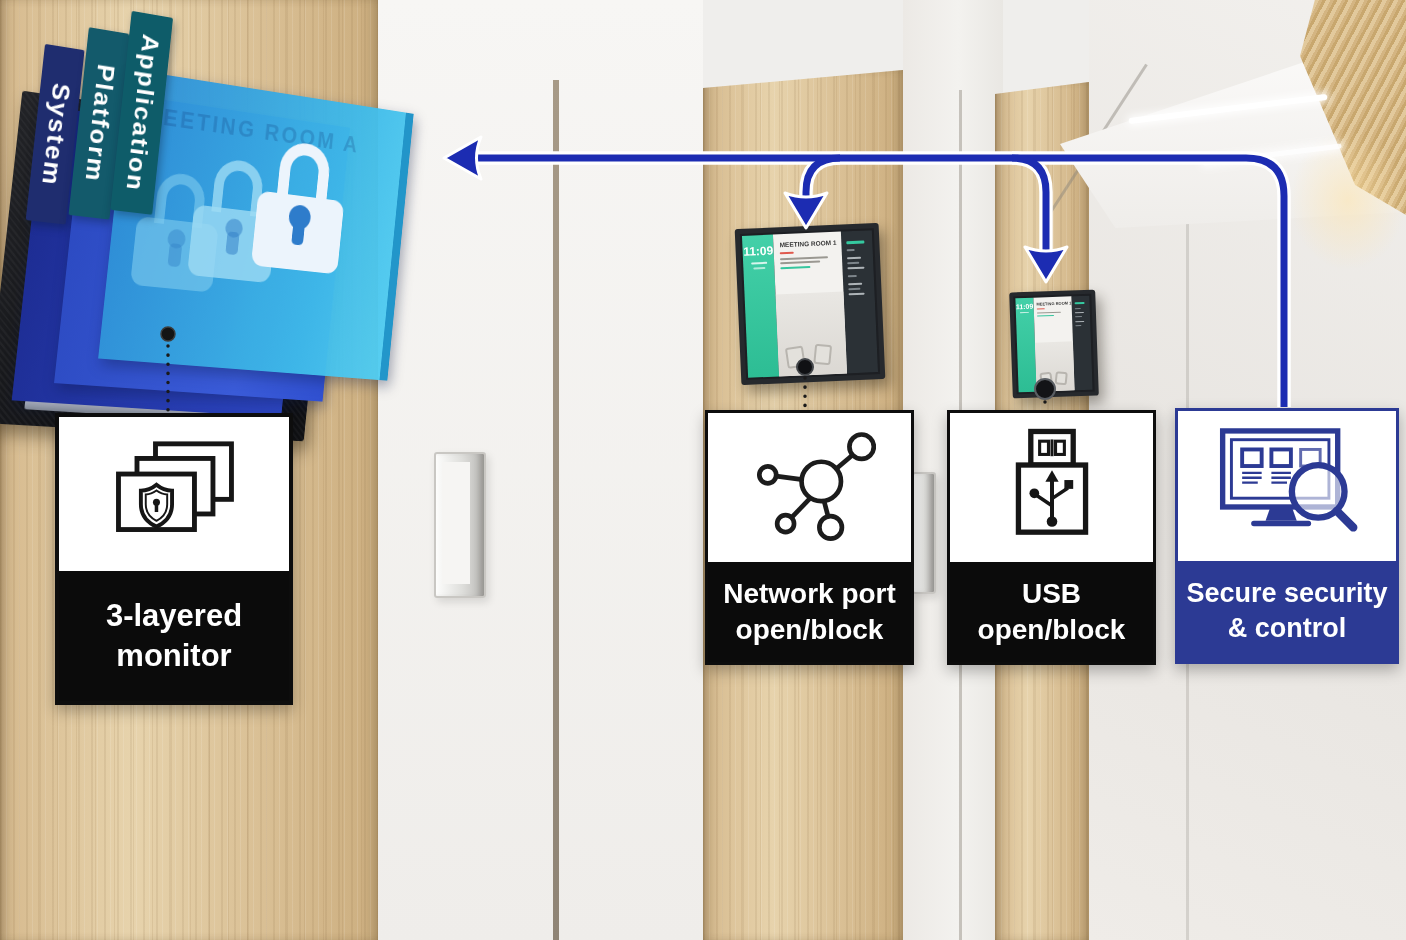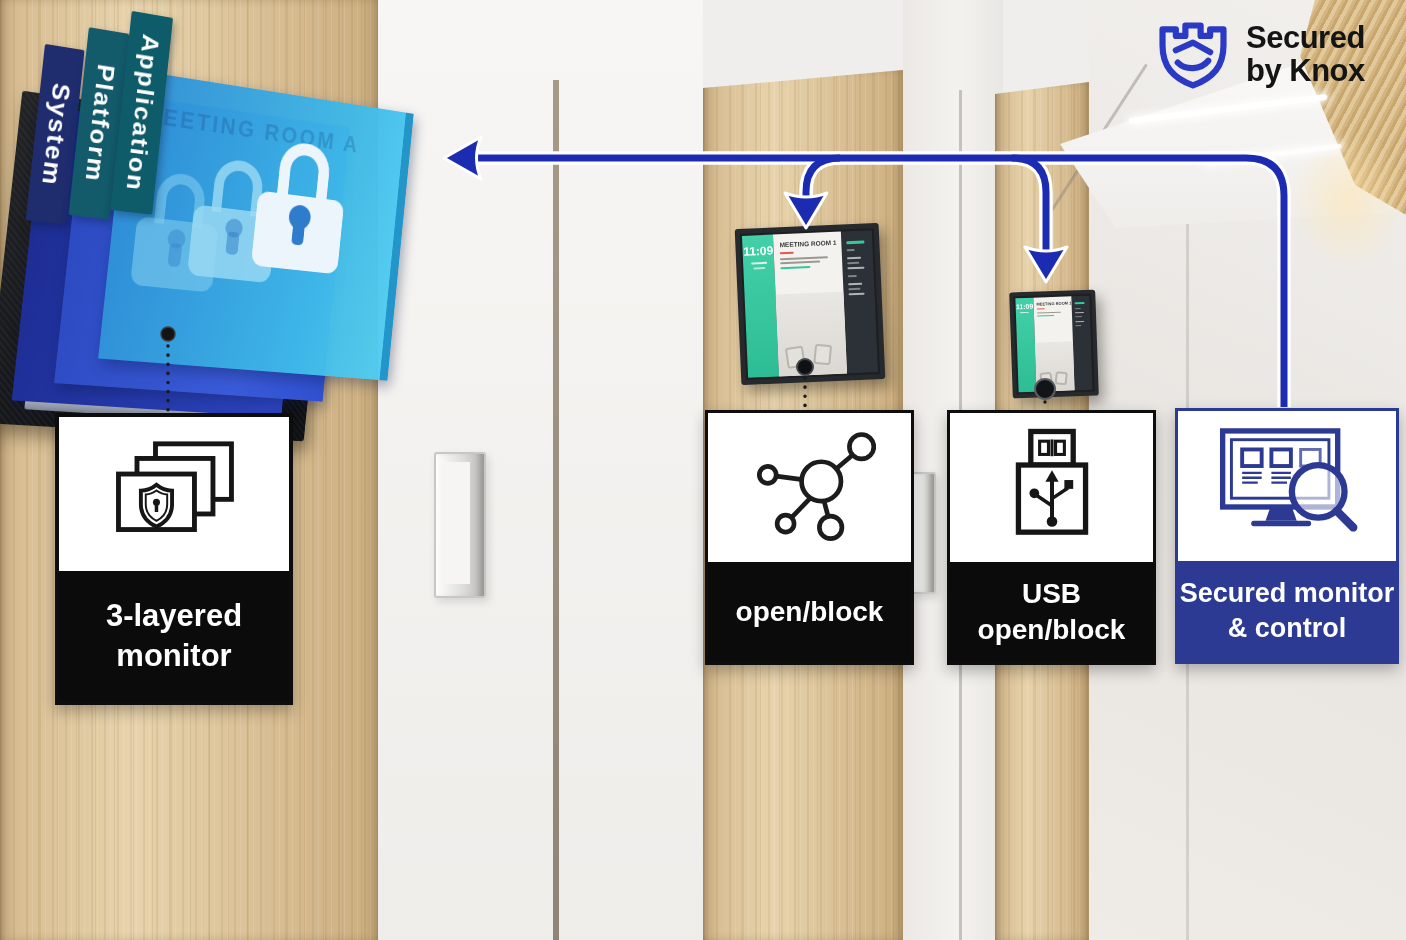--- a/index.html
+++ b/index.html
@@ -280,20 +280,21 @@
         <g stroke="#1c1c1c" stroke-width="5" fill="#fff">
           <circle cx="82" cy="58" r="21"></circle>
           <circle cx="125" cy="21" r="13"></circle>
           <circle cx="25" cy="51" r="9"></circle>
           <circle cx="44" cy="103" r="9"></circle>
           <circle cx="92" cy="107" r="12"></circle>
         </g>
       </svg>
     </div>
     <div class="card-bottom">
+      <span>Network port</span>
       <span>open/block</span>
     </div>
   </div>
 
   <div class="abs card card-usb">
     <div class="card-top">
       <svg width="106" height="124" viewBox="0 0 120 140">
         <rect x="36" y="6" width="48" height="38" fill="#fff" stroke="#161616" stroke-width="6"></rect>
         <rect x="46" y="17" width="10" height="15" fill="none" stroke="#161616" stroke-width="3.5"></rect>
         <line x1="60" y1="15" x2="60" y2="34" stroke="#161616" stroke-width="3.5"></line>
@@ -328,21 +329,21 @@
             <path d="M64 51 H84 M64 56 H84 M64 61 H80"></path>
           </g>
         </g>
         <path d="M63 86 L58 100 L90 100 L85 86 Z" fill="#2c3a94"></path>
         <line x1="46" y1="103" x2="102" y2="103" stroke="#2c3a94" stroke-width="5.5" stroke-linecap="round"></line>
         <circle cx="112" cy="70" r="27" fill="rgba(255,255,255,.62)" stroke="#2c3a94" stroke-width="6.5"></circle>
         <line x1="131" y1="90" x2="148" y2="107" stroke="#2c3a94" stroke-width="8.5" stroke-linecap="round"></line>
       </svg>
     </div>
     <div class="card-bottom">
-      <span>Secured monitor</span>
+      <span>Secure security</span>
       <span>&amp; control</span>
     </div>
   </div>
 
   <svg class="abs overlay-svg" width="1406" height="940" viewBox="0 0 1406 940">
     <g fill="none" stroke="#ffffff" stroke-width="13.5" stroke-linejoin="round">
       <path d="M1284 407 L1284 196 Q1284 158 1246 158 L455 158"></path>
       <path d="M840 158 Q806 158 806 192 L806 206"></path>
       <path d="M1012 158 Q1046 158 1046 192 L1046 260"></path>
     </g>
@@ -351,27 +352,14 @@
       <path d="M840 158 Q806 158 806 192 L806 206"></path>
       <path d="M1012 158 Q1046 158 1046 192 L1046 260"></path>
     </g>
     <g fill="#1c2cb2" stroke="#ffffff" stroke-width="3" stroke-linejoin="round">
       <path d="M444 158 L481 137 Q472 158 481 179 Z"></path>
       <path d="M806 228 L785 193 Q806 201 827 193 Z"></path>
       <path d="M1046 282 L1025 247 Q1046 255 1067 247 Z"></path>
     </g>
   </svg>
 
-  <div class="abs logo">
-    <svg width="80" height="82" viewBox="0 0 84 84">
-      <g fill="none" stroke="#2b3ac4" stroke-width="6.5" stroke-linejoin="round" stroke-linecap="round">
-        <path d="M10 32 V15 H24 V22 H34 V11 H50 V22 H60 V15 H74 V32 C74 54 63 66 42 74 C21 66 10 54 10 32 Z"></path>
-        <path d="M24 37 L42 29 L60 39"></path>
-        <path d="M26 50 C34 58 50 58 58 48"></path>
-      </g>
-    </svg>
-    <div class="logo-text">
-      <div>Secured</div>
-      <div>by Knox</div>
-    </div>
-  </div>
 
 </div>
 
 </body></html>

